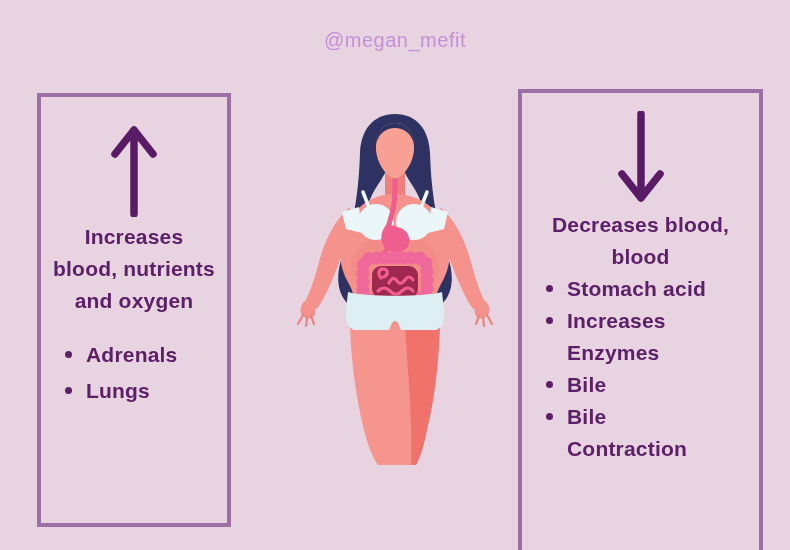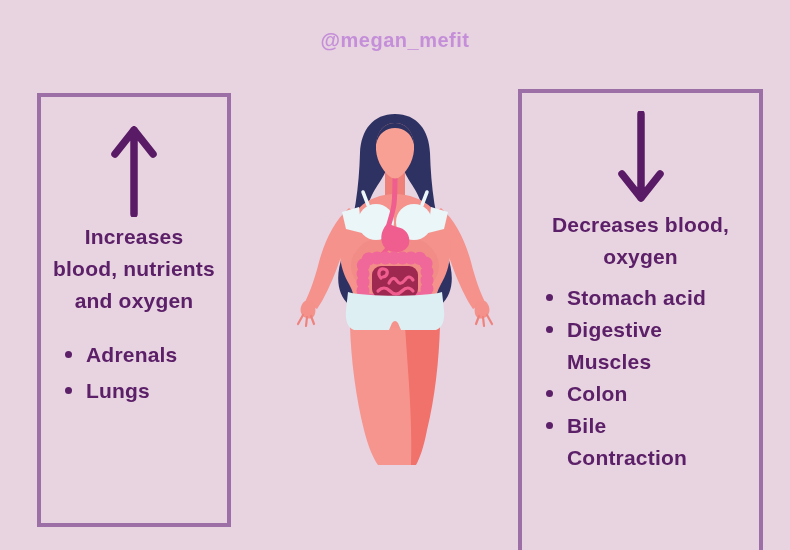--- a/index.html
+++ b/index.html
@@ -5,39 +5,39 @@
   html,body{margin:0;padding:0;}
   body{
     width:790px;height:550px;
     background:#e8d3e1;
     font-family:"Liberation Sans",sans-serif;
     position:relative;overflow:hidden;
   }
   .handle{
     position:absolute;top:29px;left:0;width:100%;
     text-align:center;
-    color:#c48fd8;font-weight:700;font-size:20px;letter-spacing:.5px;
+    color:#c48fd8;font-weight:400;font-size:20px;letter-spacing:.5px;
   }
   .box{
     position:absolute;
     border:4px solid #9c6fa7;
     box-sizing:border-box;
     background:transparent;
   }
   .box-left{left:37px;top:93px;width:194px;height:434px;}
   .box-right{left:518px;top:89px;width:245px;height:490px;}
   .arrow{display:block;margin:24px auto 4px;}
   .box-right .arrow{margin-top:18px;}
   .box-title{
     text-align:center;color:#5c2068;
     font-size:21px;font-weight:600;line-height:32px;letter-spacing:.2px;
   }
   .box-title span{display:block;}
   .items{list-style:none;margin:20px 0 0 0;padding:0 16px 0 24px;}
-  .box-right .items{margin-top:9px;}
+  .box-right .items{margin-top:0;}
   .item{
     display:flex;align-items:flex-start;
     color:#5c2068;font-weight:700;font-size:21px;line-height:32px;letter-spacing:.2px;
   }
   .box-left .item{line-height:36px;}
   .dot{
     flex:none;width:7px;height:7px;border-radius:50%;
     background:#5c2068;margin:12px 14px 0 0;
   }
   .box-left .dot{margin-top:14px;}
@@ -131,33 +131,33 @@
   <path d="M110,15 C99,15 92,23 91,37 C90,50 97,62 104,68 Q110,73 116,68 C123,62 130,50 129,37 C128,23 121,15 110,15 Z" fill="#f8a093"></path>
   <path d="M110,15 C99,15 92,23 91,36 C94,25 101,20 110,20 C119,20 126,25 129,36 C128,23 121,15 110,15 Z" fill="#2e3263"></path>
 </svg>
 
 <section class="box box-right">
   <svg class="arrow" width="64" height="94" viewBox="0 0 64 94" aria-hidden="true">
     <path d="M32,3 L32,84 M32,87 L13,63 M32,87 L51,63" stroke="#5a1b66" stroke-width="7.5" fill="none" stroke-linecap="round" stroke-linejoin="round"></path>
   </svg>
   <div class="box-title">
     <span>Decreases blood,</span>
-    <span>oxygen</span>
+    <span>blood</span>
   </div>
   <ul class="items">
     <li class="item">
         <span class="dot"></span>
         <span class="itx">Stomach acid</span>
       </li>
     <li class="item">
         <span class="dot"></span>
-        <span class="itx">Digestive Muscles</span>
+        <span class="itx">Increases Enzymes</span>
       </li>
     <li class="item">
         <span class="dot"></span>
-        <span class="itx">Colon</span>
+        <span class="itx">Bile</span>
       </li>
     <li class="item">
         <span class="dot"></span>
         <span class="itx">Bile Contraction</span>
       </li>
   </ul>
 </section>
 
 </body></html>

